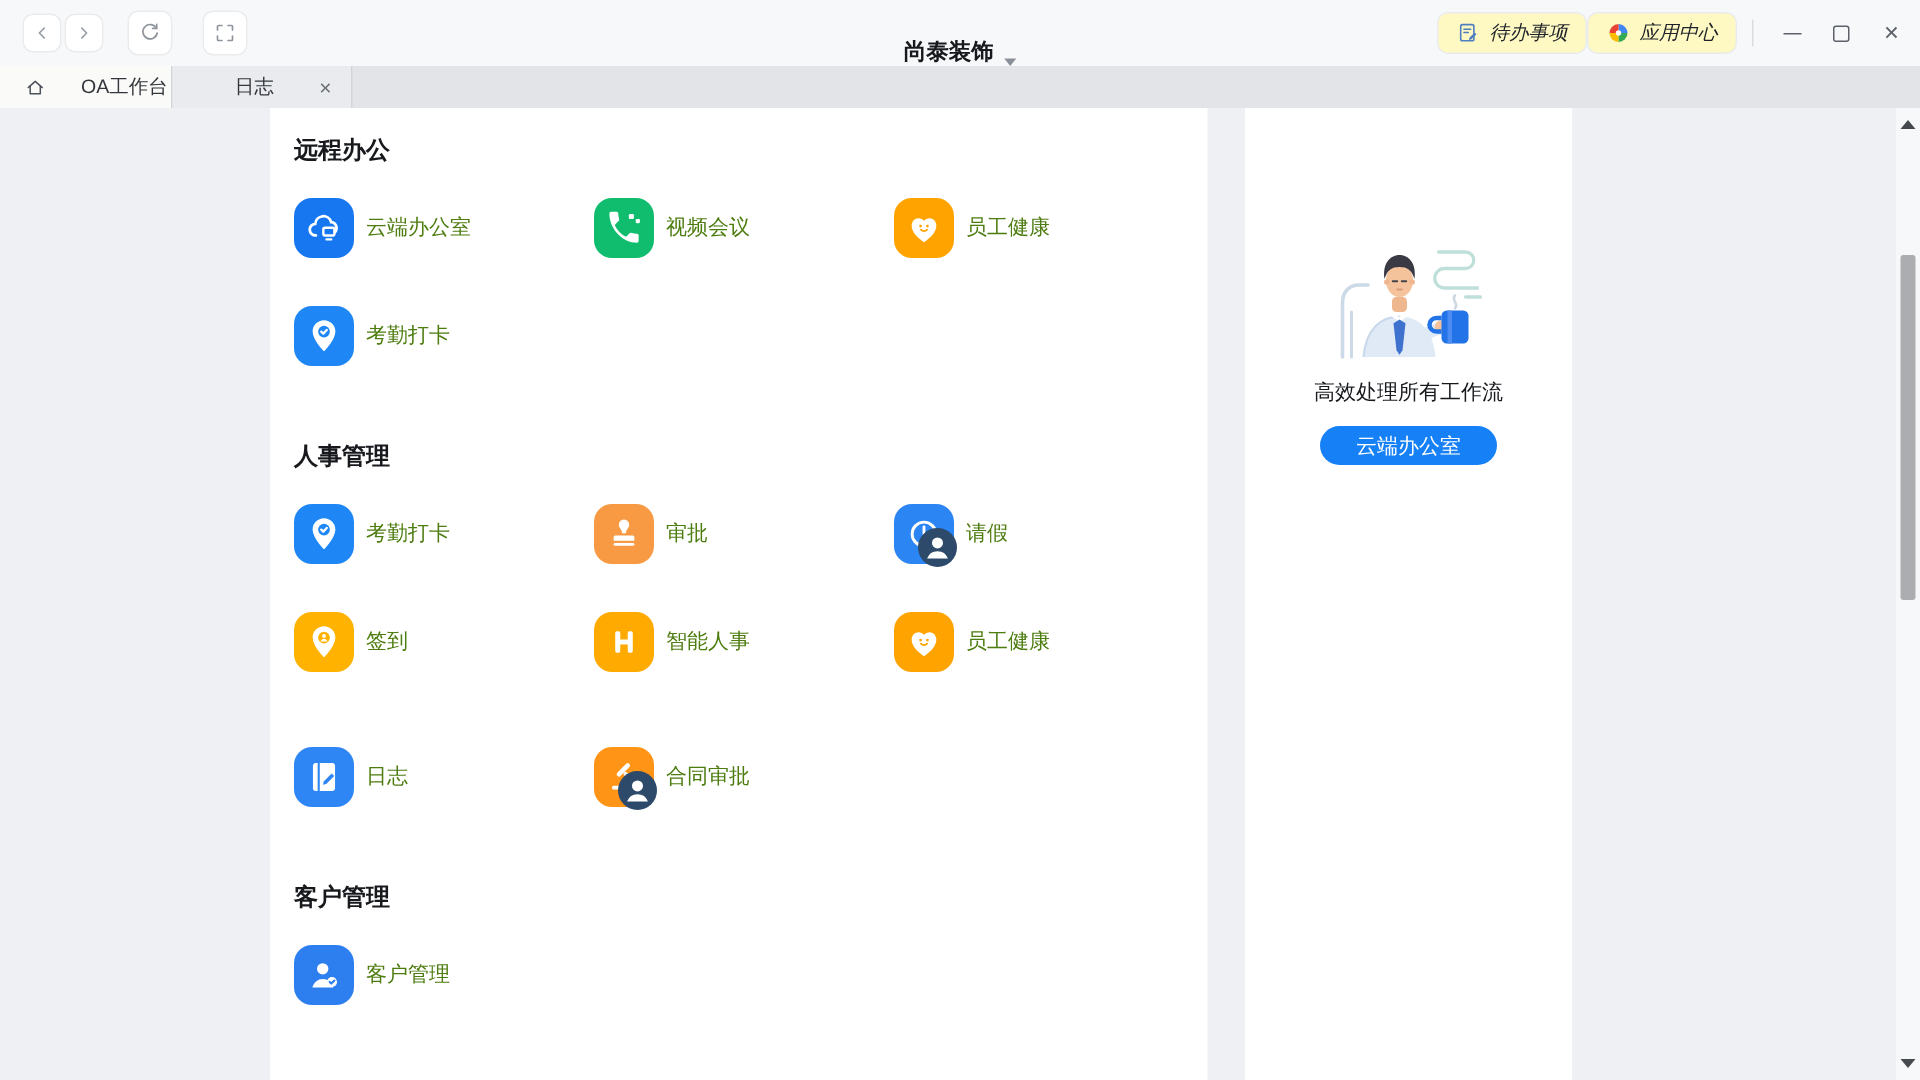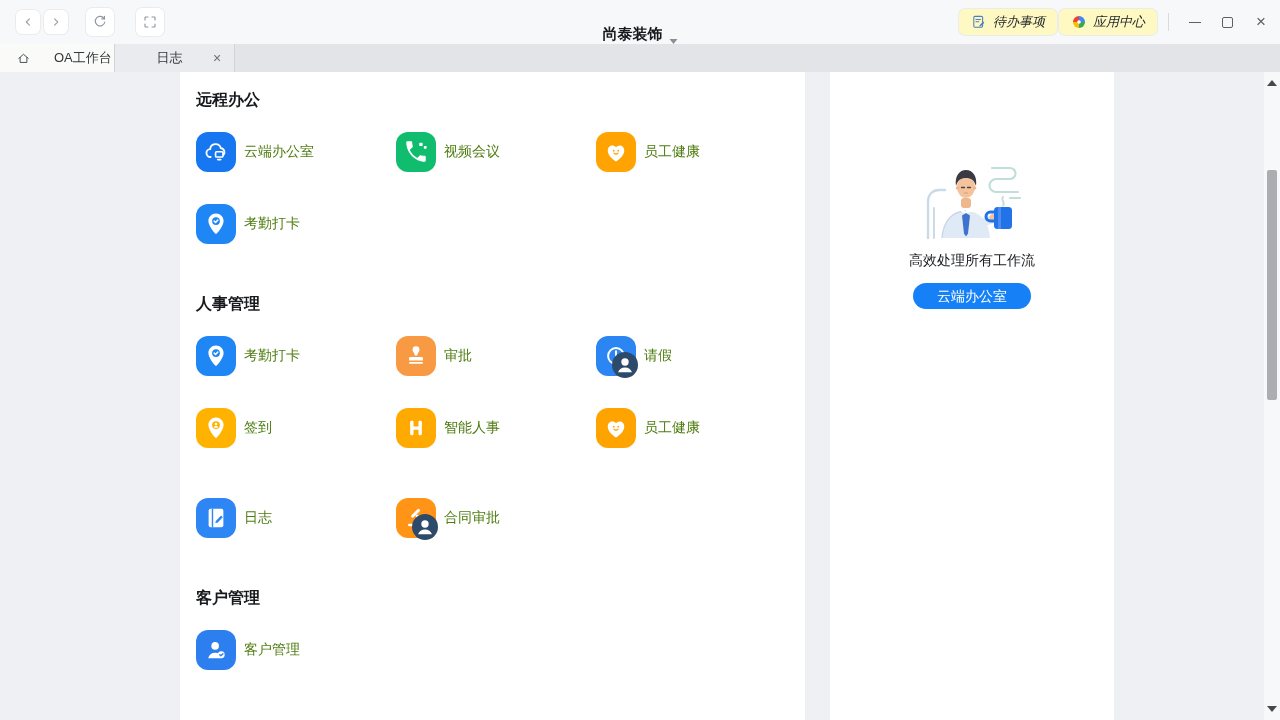--- a/index.html
+++ b/index.html
@@ -53,21 +53,21 @@
   .section { margin-bottom:50px; }
   .section-title { font-size:16px; font-weight:bold; color:#17191d; margin:0 0 21px; }
   .apps-grid { display:grid; grid-template-columns:repeat(3,200px); row-gap:32px; }
   .app-item { display:flex; align-items:center; gap:8px; height:40px; cursor:pointer; }
   .app-icon { position:relative; width:40px; height:40px; border-radius:12px;
     display:flex; align-items:center; justify-content:center; flex:none; }
   .app-icon > svg { width:26px; height:26px; }
   .app-badge { position:absolute; right:-2px; bottom:-2px; width:12px; height:12px; }
   .app-label { font-size:14px; color:#4d7c0f; }
 
-  .right-card { position:absolute; left:830px; top:0; width:284px; height:648px;
+  .right-card { position:absolute; left:830px; top:0; width:218px; height:648px;
     background:#fff; text-align:center; padding-top:74px; }
   .illus { width:132px; height:94px; }
   .caption { font-size:14px; color:#17191d; margin-top:8px; }
   .cta { margin-top:13px; height:26px; padding:0 24px; border:none; border-radius:14px;
     color:#fff; font-size:14px; line-height:26px; cursor:pointer; font-family:inherit; }
 
   
   .scrollbar { position:absolute; right:0; top:0; width:16px; height:648px; background:#f7f8f9; }
   .sb-up, .sb-down { position:absolute; left:3px; width:0; height:0; cursor:pointer; }
   .sb-up { top:8px; border-left:5px solid transparent; border-right:5px solid transparent;

